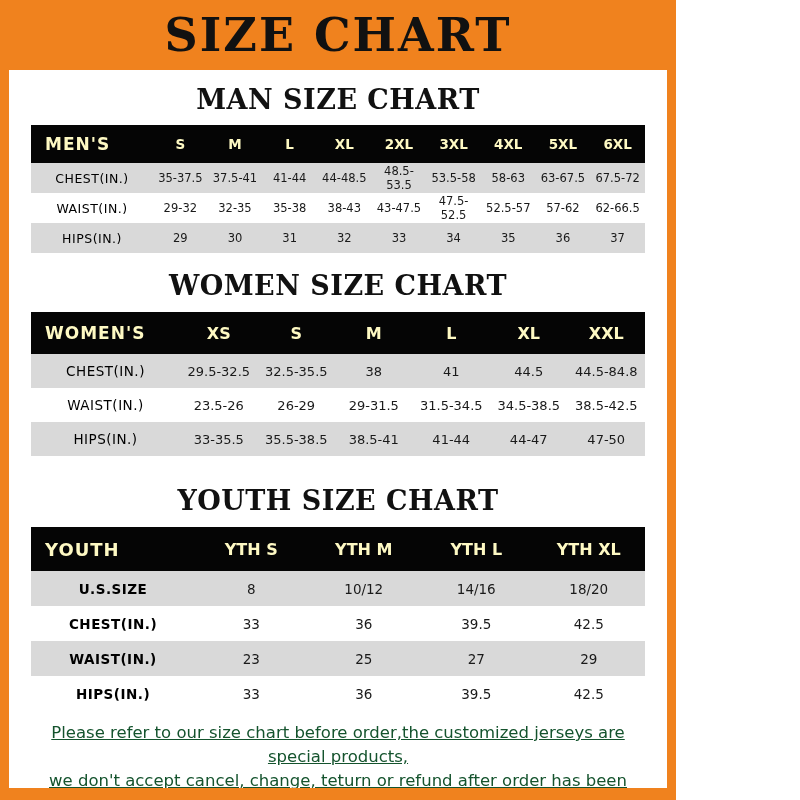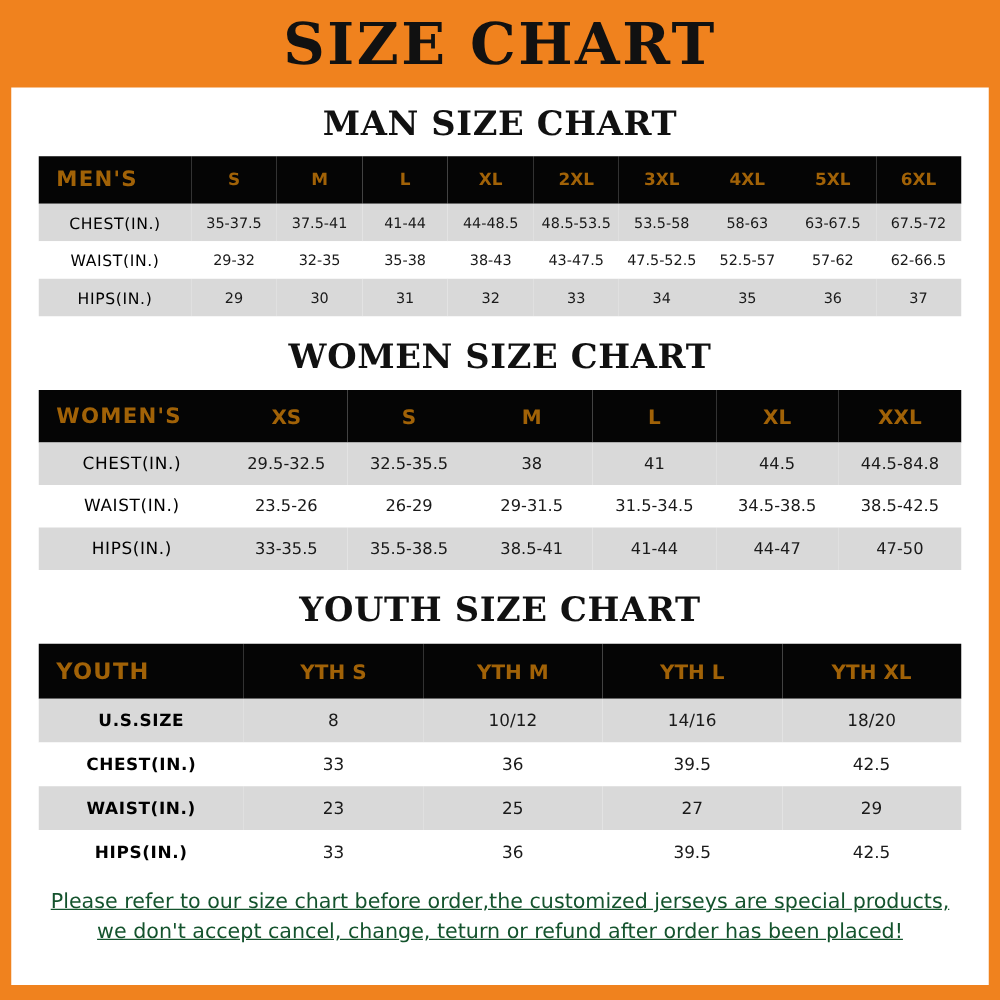--- a/index.html
+++ b/index.html
@@ -8,21 +8,21 @@
   }
   body {
     width: 800px;
     height: 800px;
     background: #ffffff;
     font-family: "DejaVu Sans", "Liberation Sans", sans-serif;
     overflow: hidden;
   }
   .page {
     position: relative;
-    width: 800px;
+    width: 676px;
     height: 800px;
     background: #ffffff;
     box-sizing: border-box;
     border-left: 9px solid #f0821e;
     border-right: 9px solid #f0821e;
   }
   .top-banner {
     height: 70px;
     background: #f0821e;
     display: flex;
@@ -59,21 +59,21 @@
     text-align: center;
     font-size: 12.5px;
     color: #1a1a1a;
     padding: 0;
     height: 30px;
     vertical-align: middle;
     font-family: "DejaVu Sans", "Liberation Sans", sans-serif;
   }
   table.size-table thead th {
     background: #050505;
-    color: #a16207;
+    color: #fef9c3;
     font-size: 14.5px;
     height: 38px;
     font-weight: bold;
   }
   table.size-table thead th.rowhead {
     font-size: 17px;
     letter-spacing: 1px;
     text-align: left;
     padding-left: 14px;
   }
@@ -232,21 +232,21 @@
           <td>35.5-38.5</td>
           <td>38.5-41</td>
           <td>41-44</td>
           <td>44-47</td>
           <td>47-50</td>
         </tr>
       </tbody>
     </table>
   </div>
 
-  <div class="section-title" style="margin-top:17px;margin-bottom:11px;">YOUTH SIZE CHART</div>
+  <div class="section-title" style="margin-top:29px;margin-bottom:11px;">YOUTH SIZE CHART</div>
   <div class="chart-wrap">
     <table class="size-table" id="youth-table">
       <thead>
         <tr>
           <th class="rowhead">YOUTH</th>
           <th>YTH S</th>
           <th>YTH M</th>
           <th>YTH L</th>
           <th>YTH XL</th>
         </tr>

